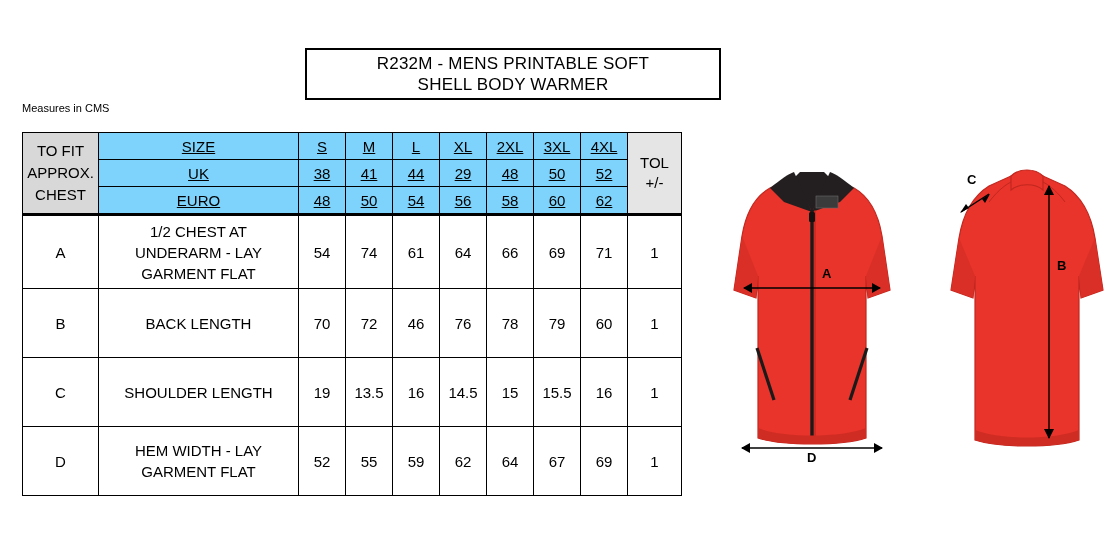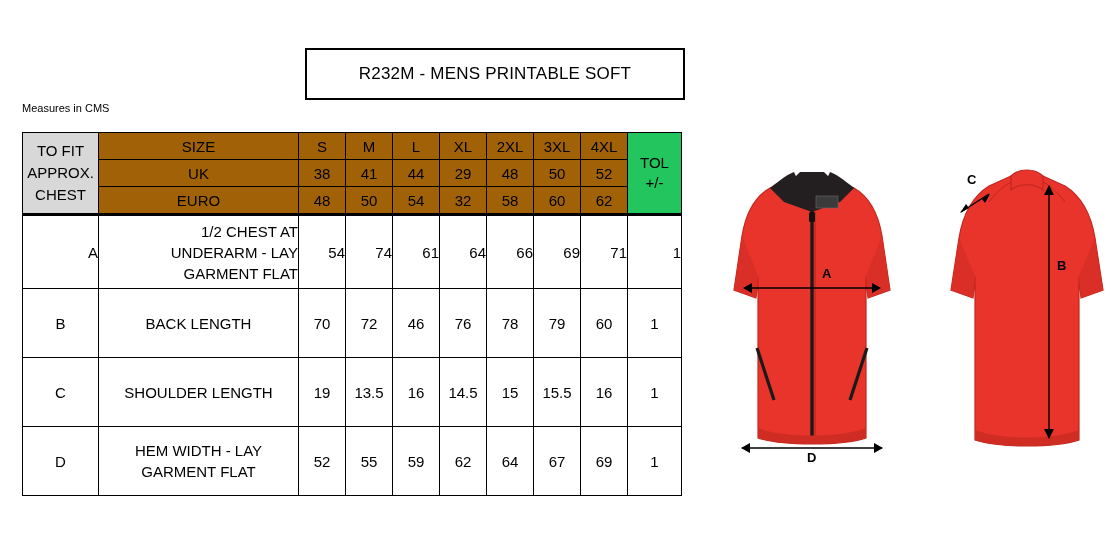--- a/index.html
+++ b/index.html
@@ -14,21 +14,21 @@
     font-family: "Liberation Sans", sans-serif;
     color: #000000;
     overflow: hidden;
   }
 
   
   .title-box {
     position: absolute;
     left: 305px;
     top: 48px;
-    width: 380px;
+    width: 416px;
     height: 52px;
     border: 2px solid #000;
     box-sizing: border-box;
     display: flex;
     flex-direction: column;
     align-items: center;
     justify-content: center;
     line-height: 1.25;
   }
   .title-box span {
@@ -54,42 +54,43 @@
   }
   .size-table td, .size-table th {
     border: 1px solid #000;
     text-align: center;
     vertical-align: middle;
     font-size: 15px;
     font-weight: normal;
     padding: 0;
   }
   .head-cell {
-    background: #a16207;
+    background: #7dd3fc;
+    text-decoration: underline;
   }
   .col-code { width: 76px; }
   .col-desc { width: 200px; }
   .col-sz   { width: 47px; }
   .col-tol  { width: 54px; }
 
   .tofit-cell {
     background: #d8d8d8;
     font-size: 15px;
     line-height: 1.45;
   }
   .tol-cell {
-    background: #22c55e;
+    background: #e5e5e5;
     font-size: 15px;
     line-height: 1.35;
   }
   .row-head td { height: 26px; }
   .row-body td { height: 68px; }
   .row-body-tall td { height: 72px; }
   .desc-cell { line-height: 1.4; }
-  .thick-top td { border-top: 3px solid #000; text-align: right; }
+  .thick-top td { border-top: 3px solid #000; }
   .outer-left { border-left: 2px solid #000; }
   .outer-right { border-right: 2px solid #000; }
   .outer-top { border-top: 2px solid #000; }
   .outer-bottom { border-bottom: 2px solid #000; }
 
   
   .garments {
     position: absolute;
     left: 712px;
     top: 150px;
@@ -104,20 +105,21 @@
     position: absolute;
     font-size: 13px;
     font-weight: bold;
   }
 </style>
 </head>
 <body>
 
 <div class="title-box">
   <span>R232M - MENS PRINTABLE SOFT</span>
+  <span>SHELL BODY WARMER</span>
 </div>
 
 <div class="measures-note">Measures in CMS</div>
 
 <table class="size-table">
   <colgroup>
     <col class="col-code">
       <col class="col-desc">
     <col class="col-sz">
       <col class="col-sz">
@@ -159,21 +161,21 @@
       <td class="head-cell">48</td>
       <td class="head-cell">50</td>
       <td class="head-cell">52</td>
     </tr>
 
     <tr class="row-head">
       <td class="head-cell">EURO</td>
       <td class="head-cell">48</td>
       <td class="head-cell">50</td>
       <td class="head-cell">54</td>
-      <td class="head-cell">32</td>
+      <td class="head-cell">56</td>
       <td class="head-cell">58</td>
       <td class="head-cell">60</td>
       <td class="head-cell">62</td>
     </tr>
 
     <tr class="row-body row-body-tall thick-top">
       <td class="outer-left">A</td>
       <td class="desc-cell">
         <div>1/2 CHEST AT</div>
         <div>UNDERARM - LAY</div>

